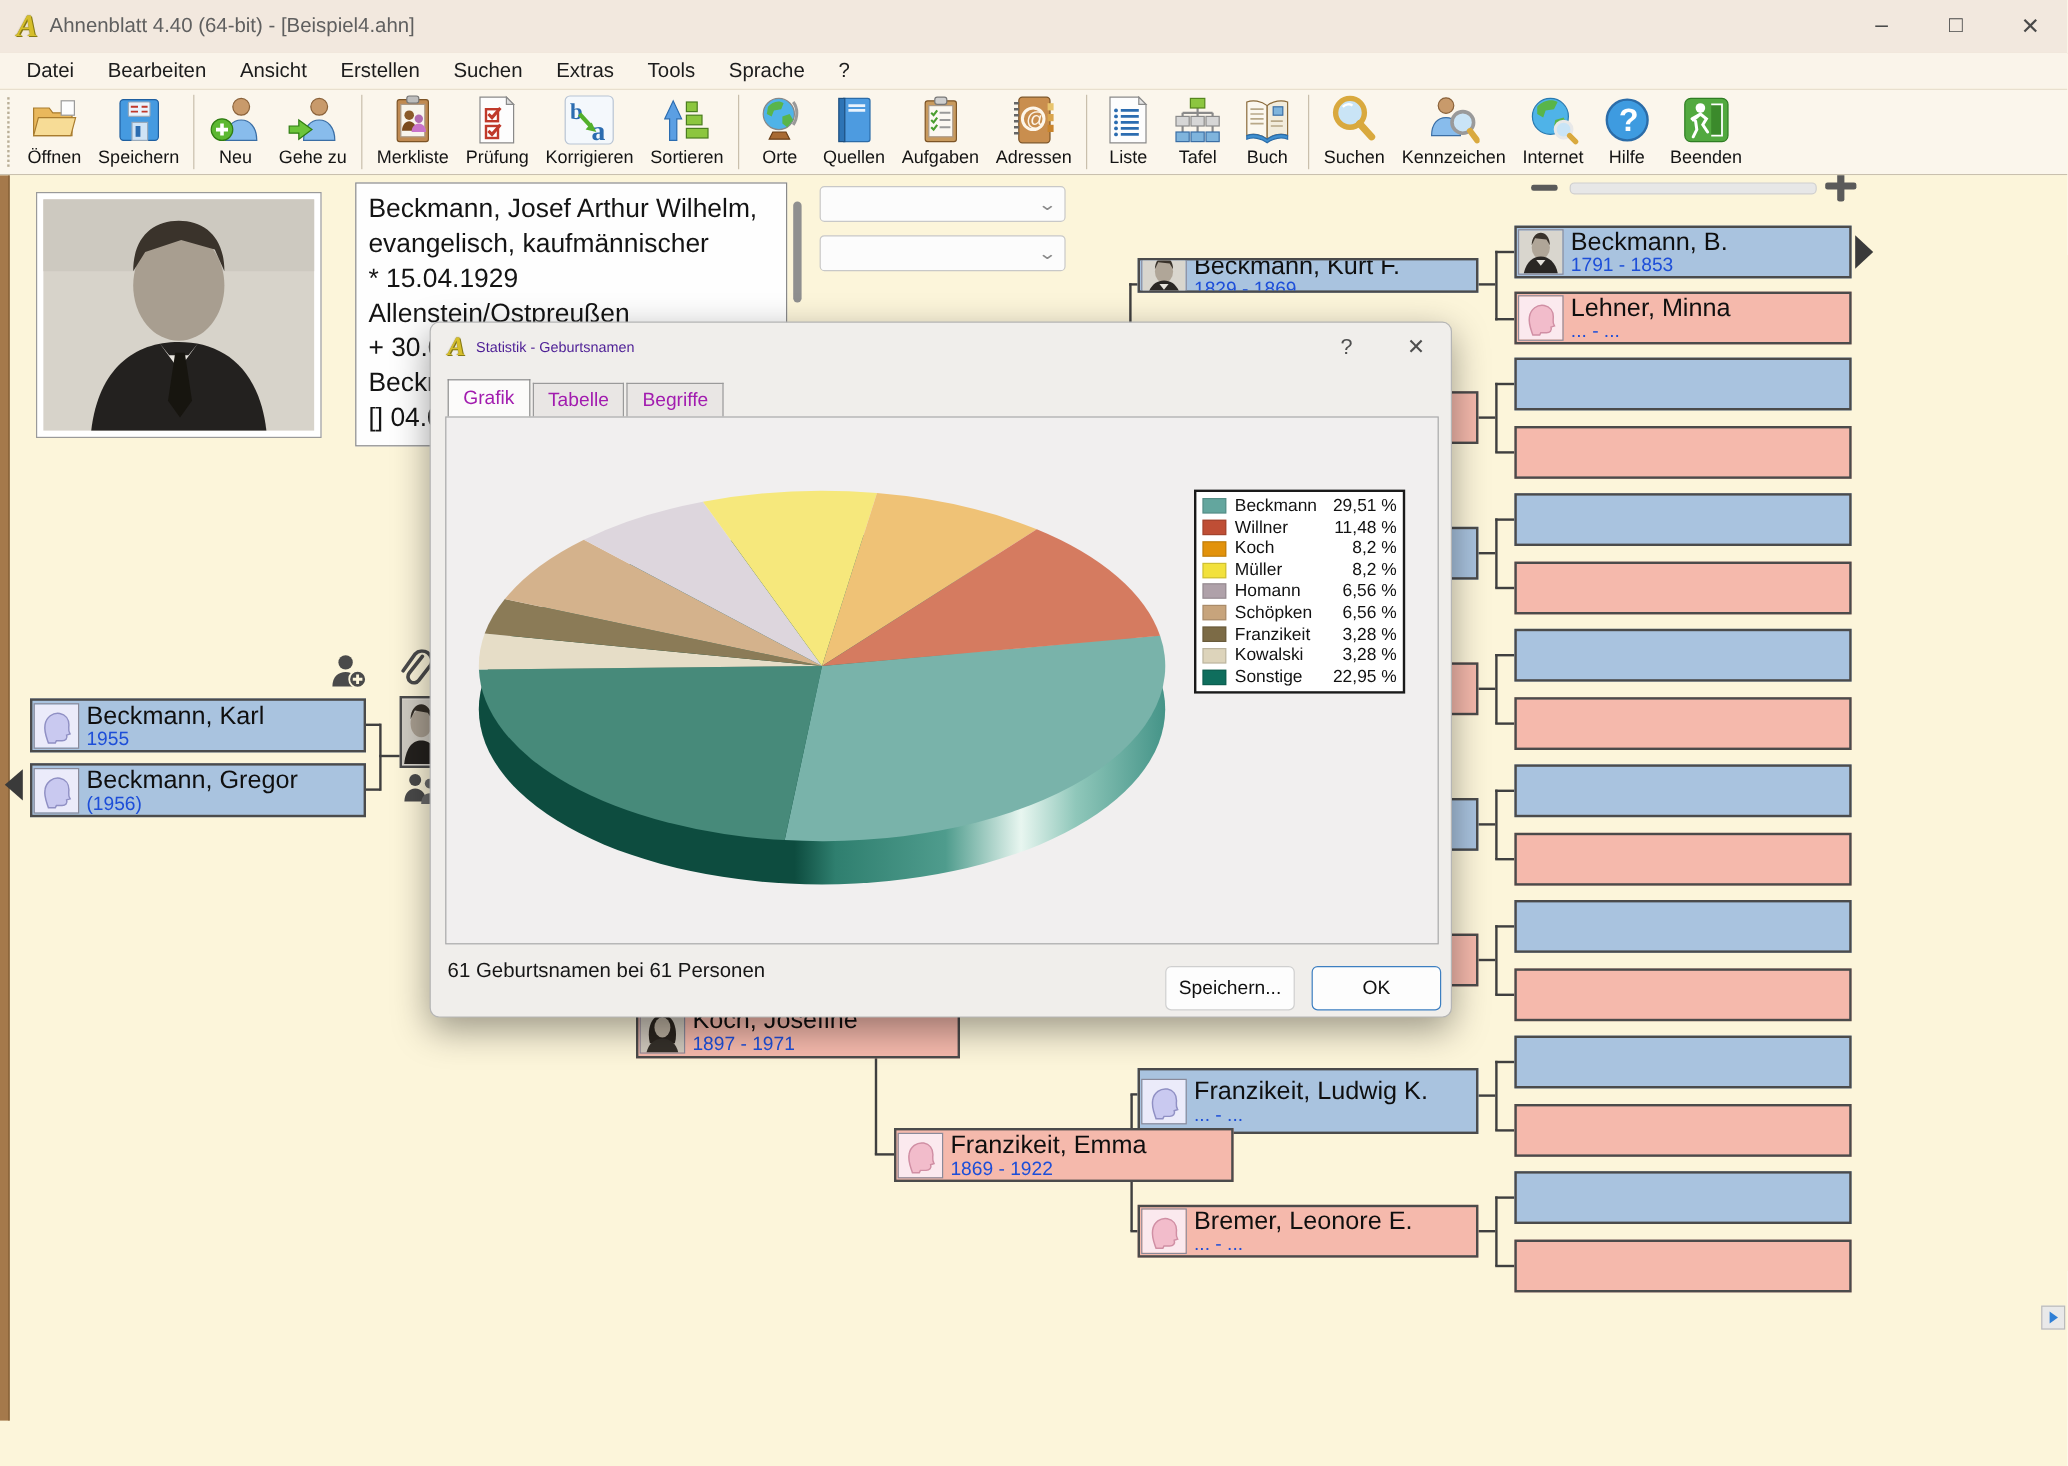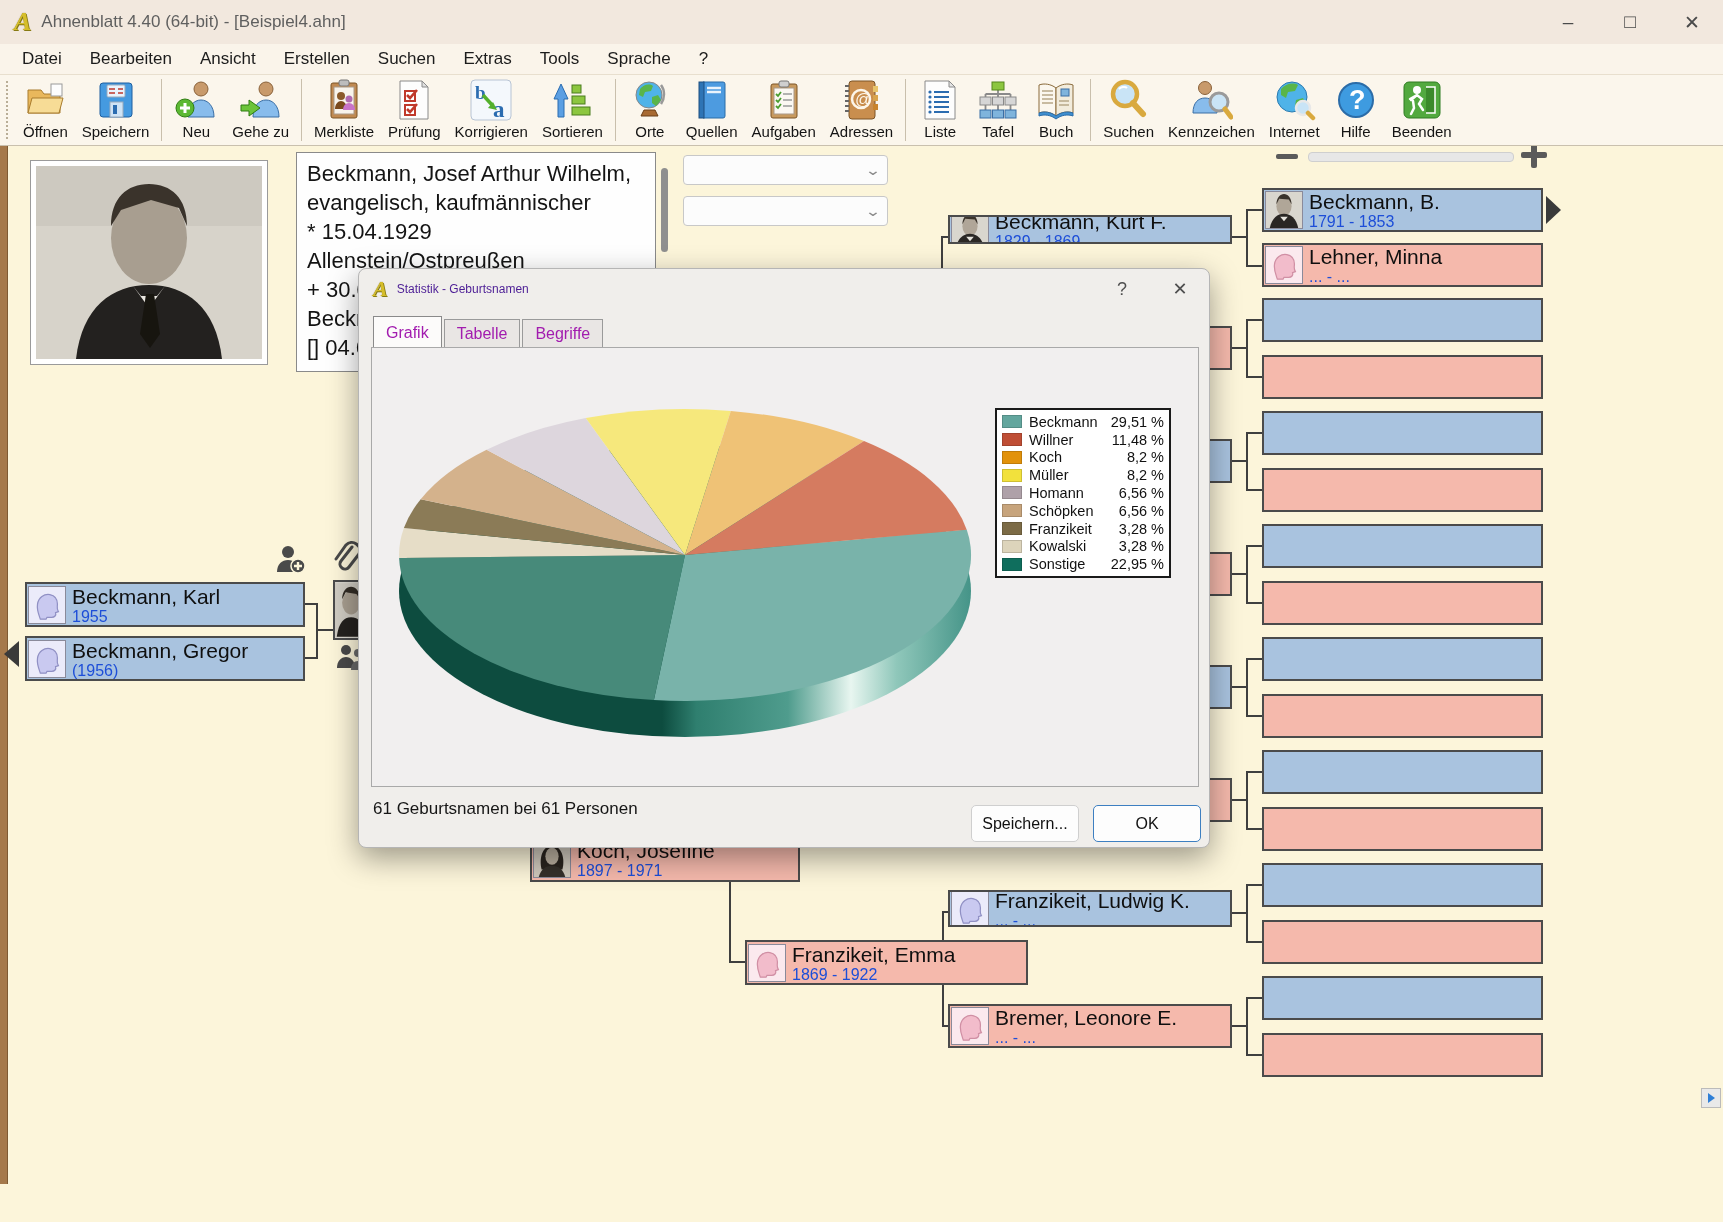--- a/index.html
+++ b/index.html
@@ -508,21 +508,21 @@
               <path d="M8 30C5 18 9 5 19 5s14 13 11 25z" fill="#2A241E"></path>
               <ellipse cx="19" cy="16" rx="7" ry="9" fill="#B9AE9E"></ellipse>
               <path d="M5 38c2-8 7-12 14-12s12 4 14 12z" fill="#35302A"></path>
             </svg>
           </div>
           <div class="pb-text">
             <div class="pb-name">Koch, Josefine</div>
             <div class="pb-dates">1897 - 1971</div>
           </div>
         </div>
-        <div class="person-box blue" style="left: 948px; top: 744px; width: 284px; height: 37px;">
+        <div class="person-box blue" style="left: 948px; top: 744px; width: 284px; height: 55px;">
           <div class="pb-avatar">
             <svg viewBox="0 0 38 38">
               <rect width="38" height="38" fill="#EBEBFA"></rect>
               <path d="M12 34c-2-6-4-10-3-16C10 11 16 7 22 8c5 1 8 5 8 10 0 3-1 5 1 8l-3 1c1 3-1 5-4 5h-5l-1 2z" fill="#C9C9F0" stroke="#9090C4" stroke-width="1.3"></path>
             </svg>
           </div>
           <div class="pb-text">
             <div class="pb-name">Franzikeit, Ludwig K.</div>
             <div class="pb-dates">... - ...</div>
           </div>

